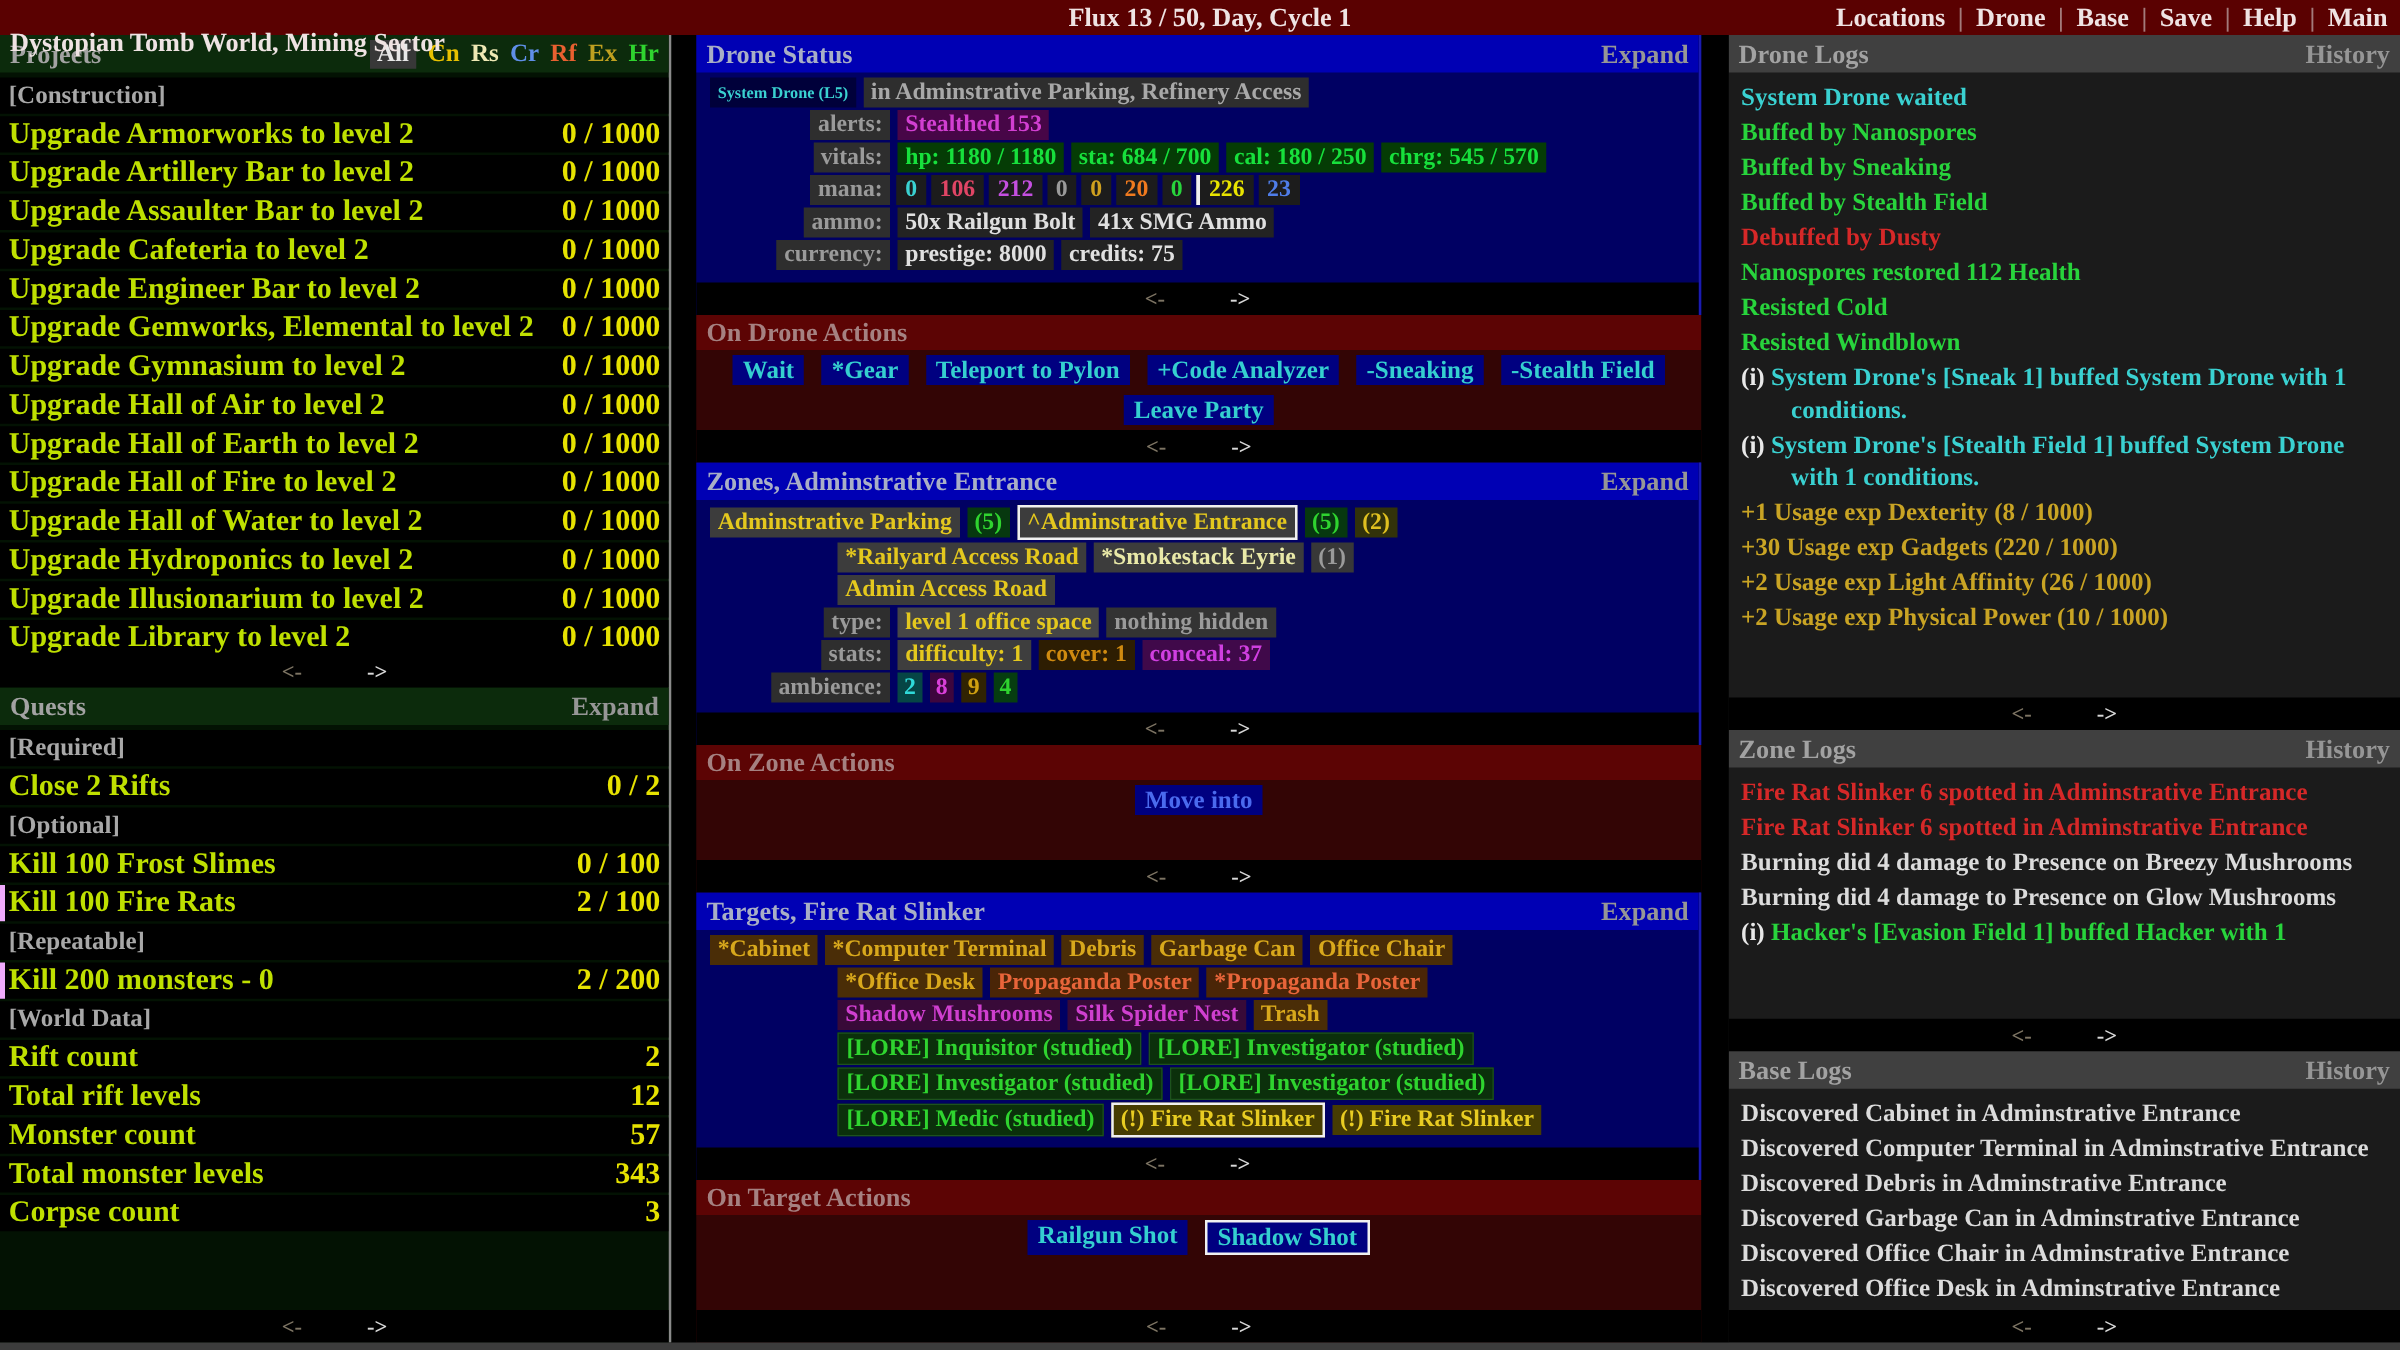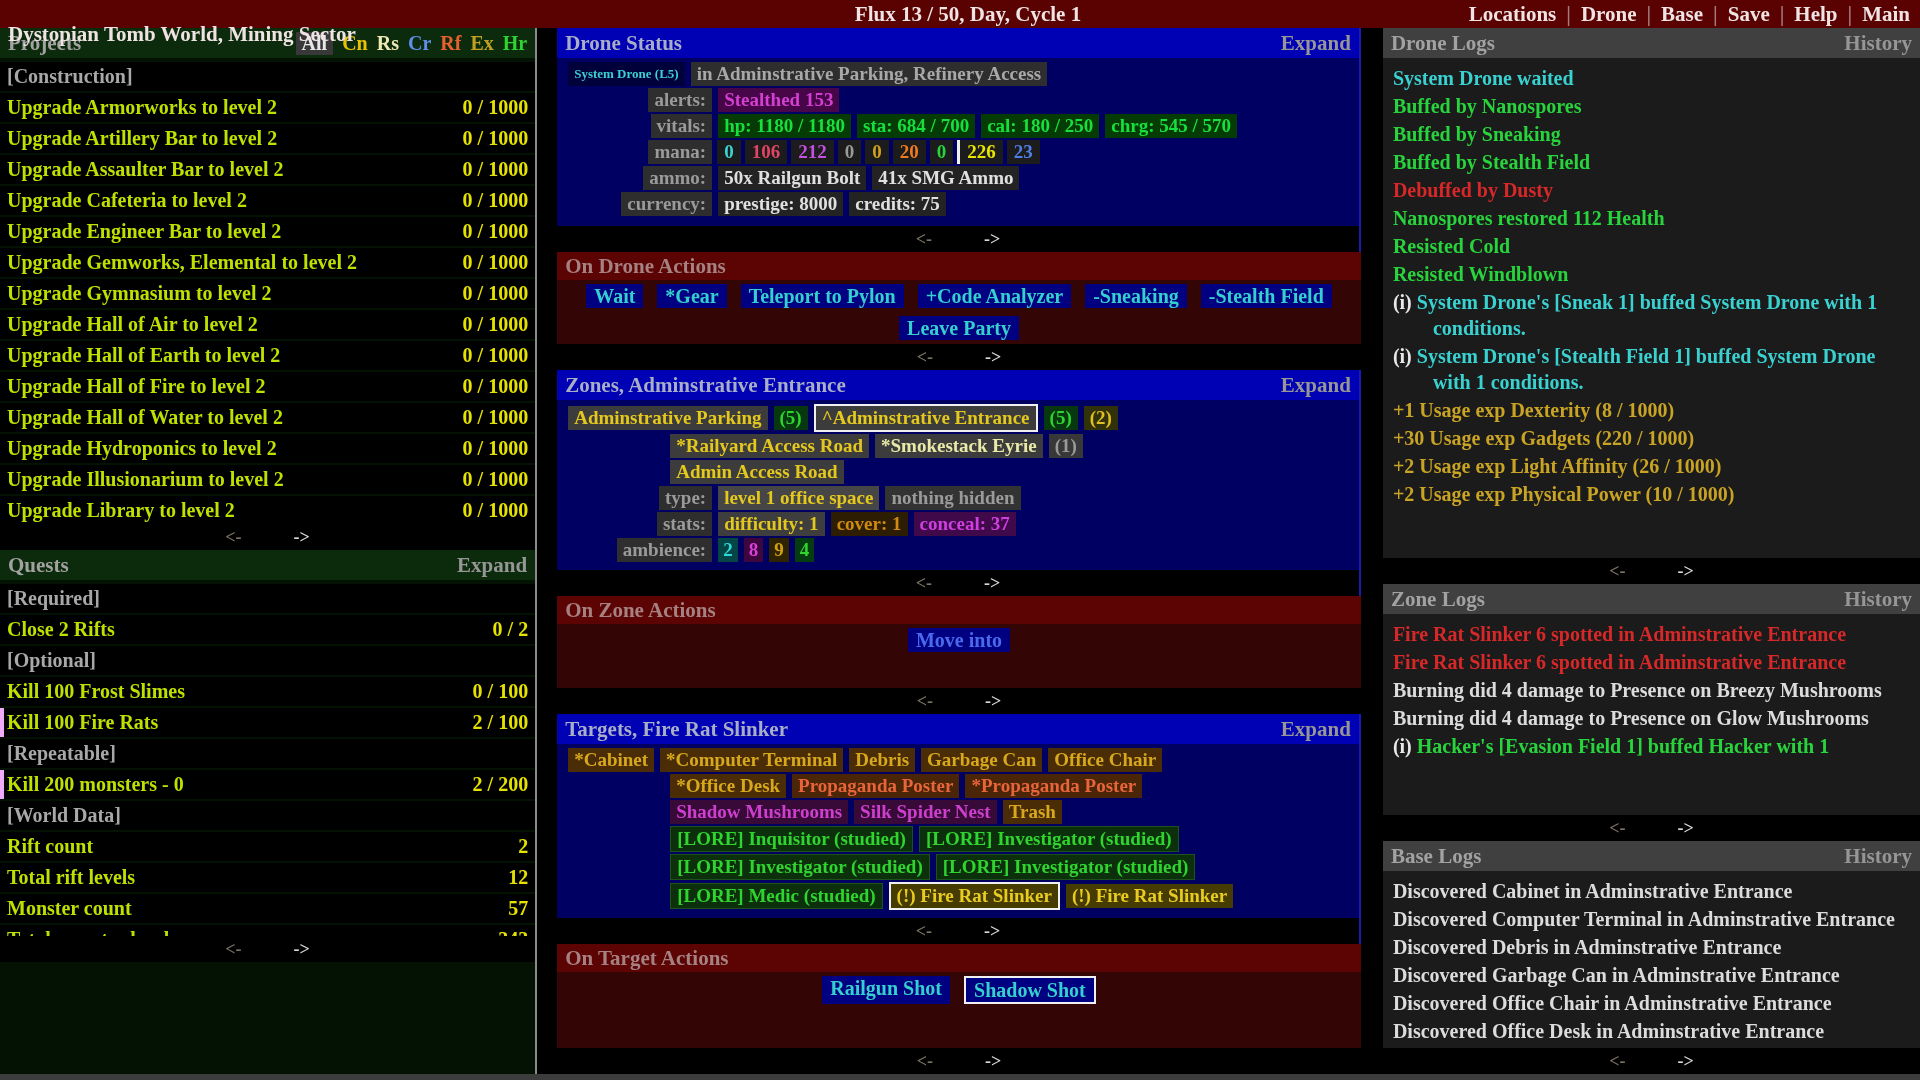--- a/index.html
+++ b/index.html
@@ -35,21 +35,21 @@
   .pg-next { color:#d8d8d8; cursor:pointer; }
   
   .filters { display:flex; gap:9px; align-items:center; font-size:20px; }
   .filter { cursor:pointer; }
   .f-all { background:#383838; color:#e8e8e8; padding:0 6px; }
   .f-cn { color:#e8c100; } .f-rs { color:#eee8b4; } .f-cr { color:#5f8fe8; }
   .f-rf { color:#e86030; } .f-ex { color:#bfa020; } .f-hr { color:#2fd42f; }
   .pbody { flex:1 1 auto; padding-top:4px; overflow:hidden; }
   .sec-head { height:29px; line-height:29px; padding:0 7px; color:#a8a8a8; font-size:20px; background:#000; margin-bottom:2px; }
   .prow { height:29px; line-height:29px; background:#000; margin-bottom:2px; padding:0 7px;
-    display:flex; justify-content:space-between; font-size:20px; cursor:pointer; }
+    display:flex; justify-content:space-between; font-size:24px; cursor:pointer; }
   .prow .pname { color:#bfe000; }
   .prow .pval { color:#e6e200; }
   .prow.marked { border-left:4px solid #f0abfc; padding-left:3px; }
   
   .chip { display:inline-block; padding:0 6px; margin:0 3px; font-size:19px; line-height:24px; white-space:nowrap; }
   .lbl { background:#2e2e2e; color:#9a9a9a; }
   .name-chip { background:#00003a; color:#3ad1d1; font-size:13px; }
   .loc-chip { background:#2e2e2e; color:#a8a8a8; }
   .alert-chip { background:#470647; color:#d23fd2; }
   .vital-chip { background:#053c05; color:#17e03c; }
@@ -192,21 +192,21 @@
             <div class="prow">
               <span class="pname">Upgrade Library to level 2</span>
               <span class="pval">0 / 1000</span>
             </div>
           </div>
         <div class="pager">
           <span class="pg-prev">&lt;-</span>
           <span class="pg-next">-&gt;</span>
         </div>
       </section>
-      <section style="height:412px">
+      <section style="height:524px">
         <div class="phead hd-green">
           <span>Quests</span>
           <span class="hright">Expand</span>
         </div>
         <div class="pbody">
             <div class="sec-head">[Required]</div>
             <div class="prow">
               <span class="pname">Close 2 Rifts</span>
               <span class="pval">0 / 2</span>
             </div>

